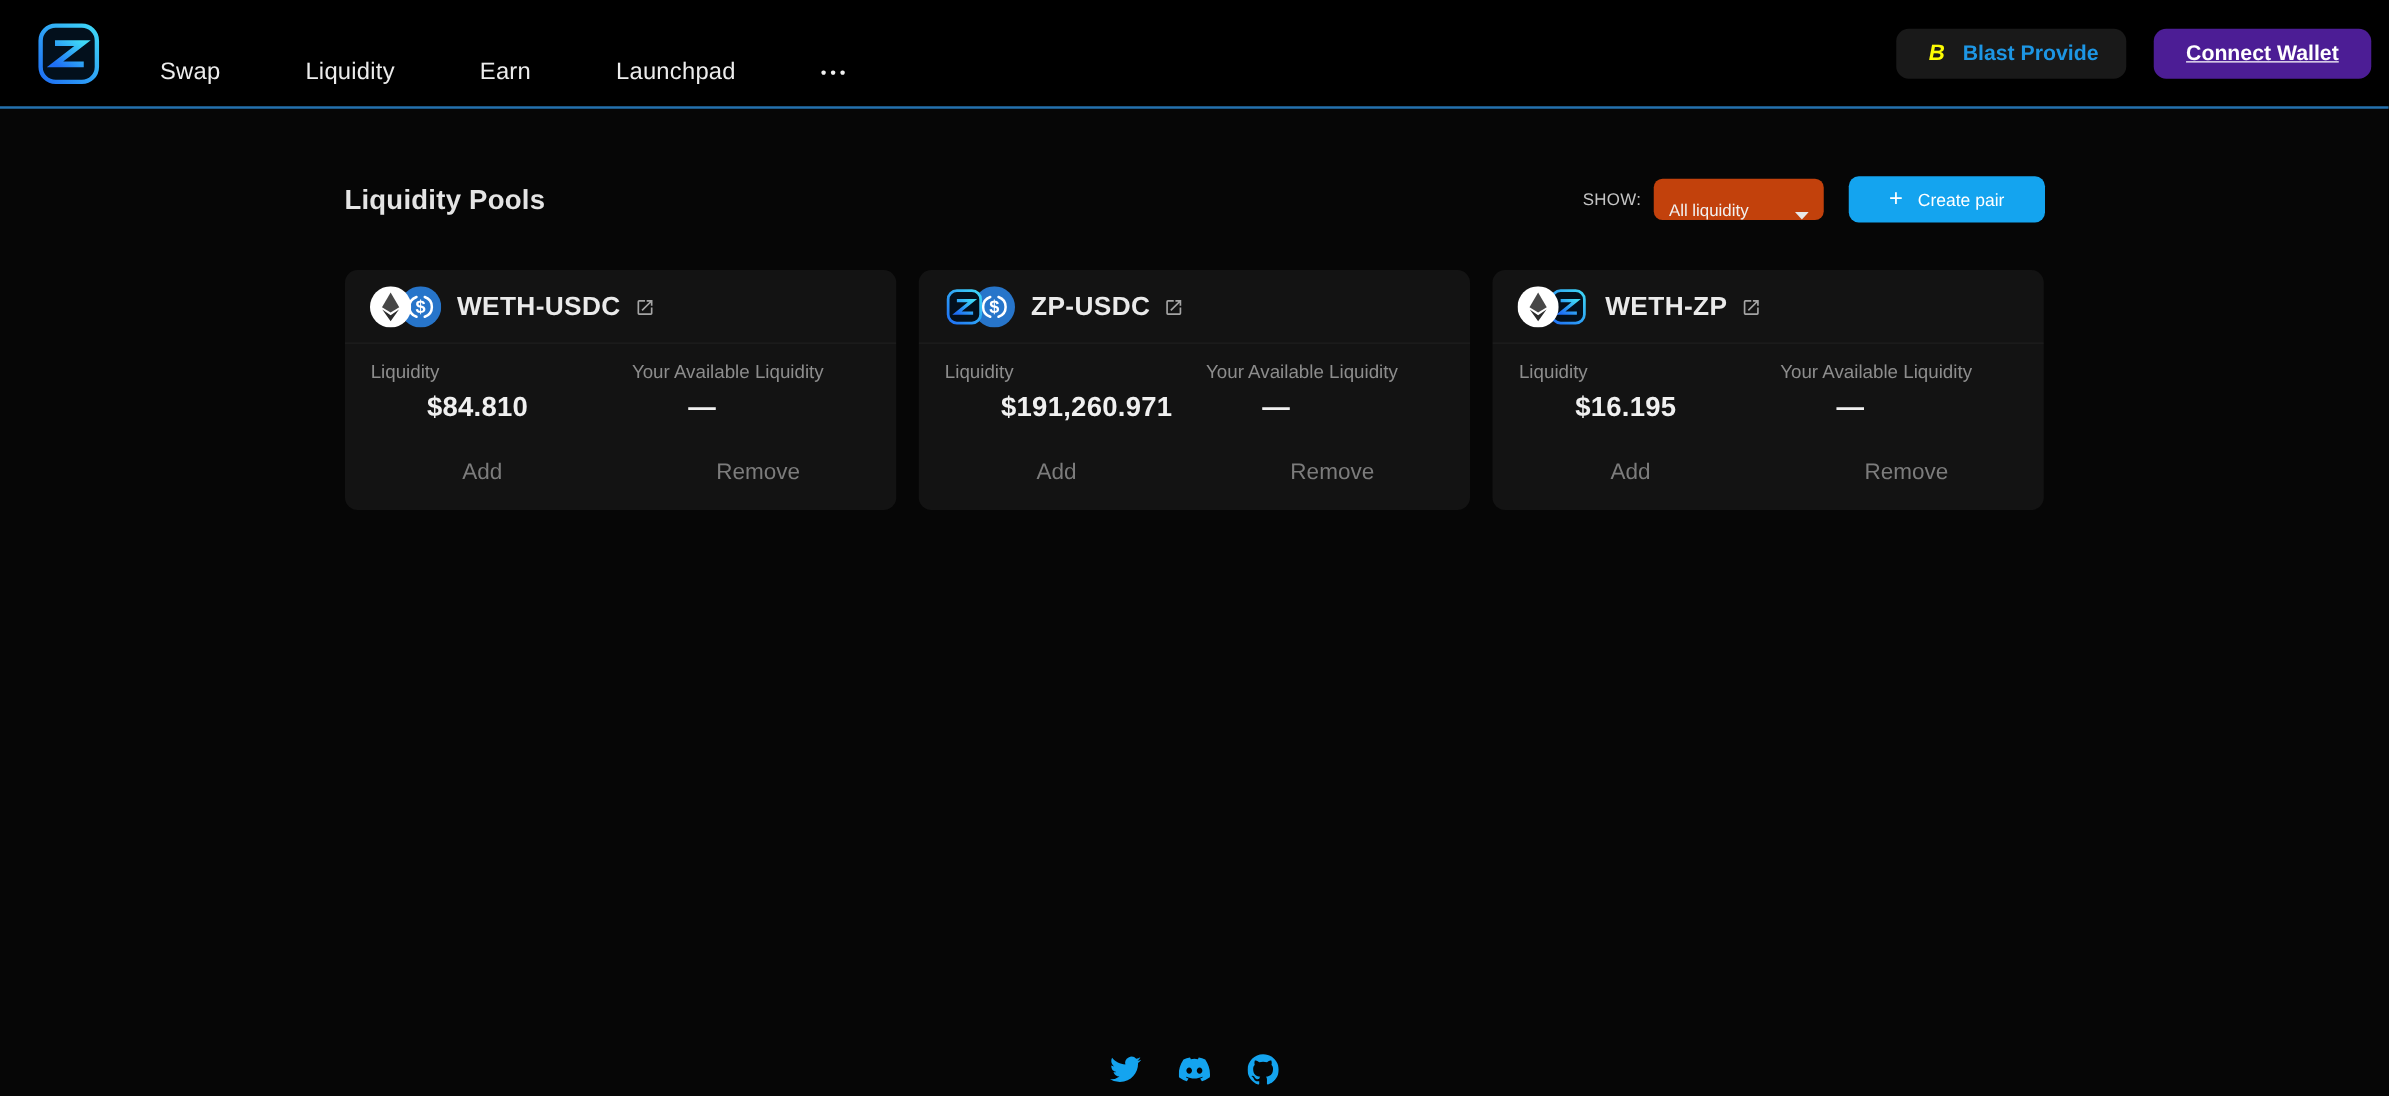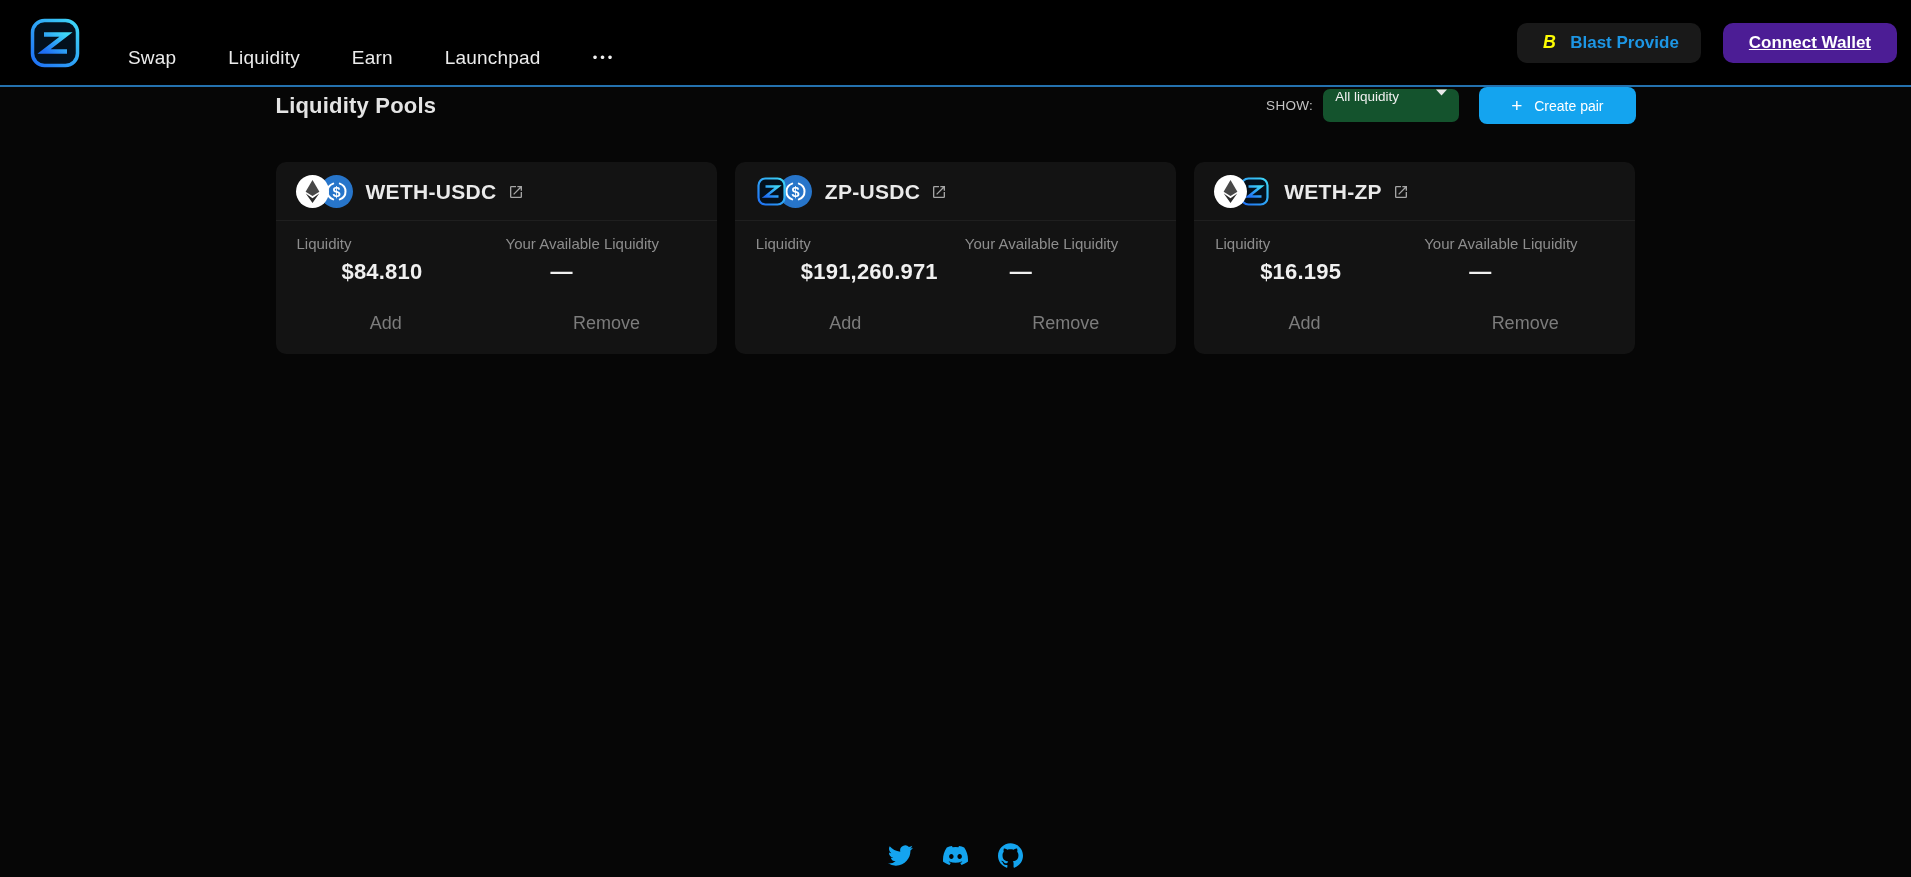--- a/index.html
+++ b/index.html
@@ -18,21 +18,21 @@
 
   
   header {
     height: 87px; background: #000;
     border-bottom: 2px solid #2471ae;
     display: flex; align-items: center;
     padding: 0 14px 0 30px;
     flex: 0 0 auto;
   }
   .logo { width: 50px; height: 50px; cursor: pointer; flex: 0 0 auto; }
-  nav { display: flex; align-items: center; gap: 52px; margin-left: 48px; margin-top: 30px; }
+  nav { display: flex; align-items: center; gap: 68px; margin-left: 48px; margin-top: 30px; }
   nav a {
     color: #ececec; font-size: 19px; font-weight: 500;
     text-decoration: none; cursor: pointer; letter-spacing: 0.2px;
   }
   nav a.dots { font-size: 13px; letter-spacing: 3px; color: #f0f0f0; }
   .header-right { margin-left: auto; display: flex; align-items: center; gap: 22px; }
   .network-btn {
     height: 40px; background: #191919; border: none; border-radius: 10px;
     display: flex; align-items: center; gap: 10px; padding: 0 22px;
     cursor: pointer;
@@ -49,28 +49,29 @@
   h1 {
     margin-top: 46px;
     font-size: 58px; font-weight: 500; color: #d7d7d7;
     letter-spacing: -0.5px;
   }
   .hero-desc {
     margin-top: 34px; max-width: 1330px;
     font-size: 20px; line-height: 1.45; color: #9a9a9a; font-weight: 400;
   }
   .pools-header {
+    margin-top: 54px;
     display: flex; align-items: center; justify-content: space-between;
   }
   .pools-header h2 { font-size: 22px; font-weight: 700; color: #e4e4e4; letter-spacing: 0.2px; }
   .pools-controls { display: flex; align-items: center; }
   .show-label { font-size: 13.5px; color: #c4c4c4; margin-right: 10px; letter-spacing: 0.3px; }
   .dropdown {
-    height: 33px; min-width: 136px; background: #14532d; border-radius: 7px;
-    display: flex; align-items: flex-start; justify-content: space-between;
+    height: 33px; min-width: 136px; background: #c2410c; border-radius: 7px;
+    display: flex; align-items: flex-end; justify-content: space-between;
     padding: 0 12px; cursor: pointer; gap: 18px;
   }
   .dropdown .dd-value { font-size: 13.5px; color: #f1f1f1; font-weight: 500; }
   .create-pair-btn {
     margin-left: 20px; height: 37px; background: #14a4ef; border: none;
     border-radius: 8px; color: #fff; padding: 0 32px;
     display: flex; align-items: center; gap: 12px; cursor: pointer;
     font-family: inherit;
   }
   .create-pair-btn .plus { font-size: 19px; font-weight: 400; line-height: 1; }

